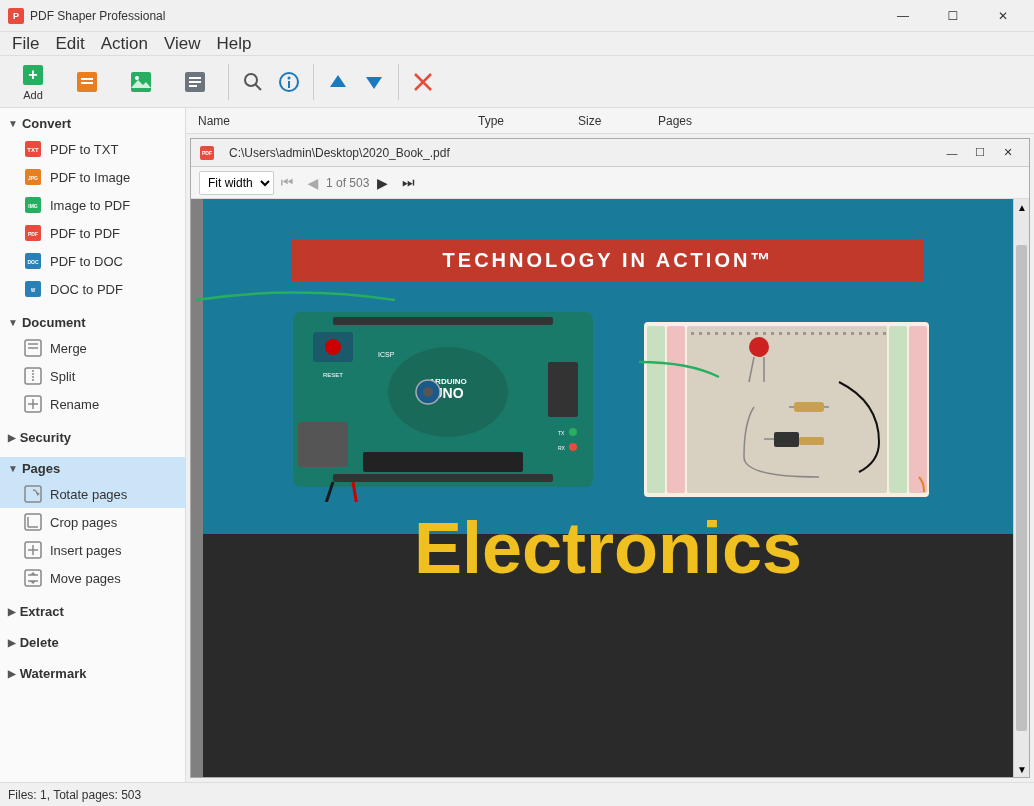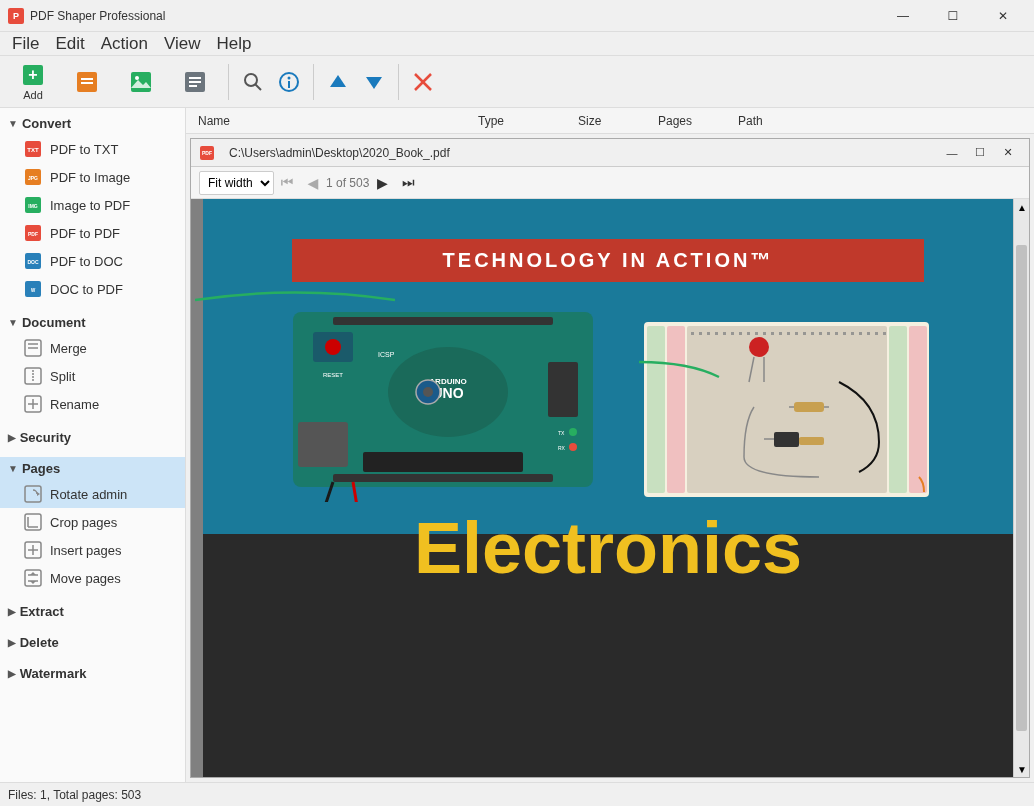--- a/index.html
+++ b/index.html
@@ -267,21 +267,21 @@
       <div class="sidebar-section-header" style="background: #cce4f7;">
         <span class="chevron">▼</span>
         <span>Pages</span>
       </div>
       <div class="sidebar-item active">
         <svg class="sidebar-item-icon" viewBox="0 0 18 18">
           <rect x="1" y="1" width="16" height="16" rx="2" fill="none" stroke="#888" stroke-width="1.5"></rect>
           <path d="M9 5 A4 4 0 0 1 13 9" stroke="#888" stroke-width="1.5" fill="none"></path>
           <polygon points="13,7 13,11 16,9" fill="#888"></polygon>
         </svg>
-        <span>Rotate admin</span>
+        <span>Rotate pages</span>
       </div>
       <div class="sidebar-item">
         <svg class="sidebar-item-icon" viewBox="0 0 18 18">
           <rect x="1" y="1" width="16" height="16" rx="2" fill="none" stroke="#888" stroke-width="1.5"></rect>
           <line x1="4" y1="4" x2="4" y2="14" stroke="#888" stroke-width="1.5"></line>
           <line x1="4" y1="14" x2="14" y2="14" stroke="#888" stroke-width="1.5"></line>
         </svg>
         <span>Crop pages</span>
       </div>
       <div class="sidebar-item">
@@ -328,21 +328,20 @@
   </div>
 
   <div class="content">
 
     <div class="file-table">
       <div class="file-list-header">
         <span class="file-list-col col-name">Name</span>
         <span class="file-list-col col-type">Type</span>
         <span class="file-list-col col-size">Size</span>
         <span class="file-list-col col-pages">Pages</span>
-        <span class="file-list-col col-path">Path</span>
       </div>
     </div>
 
     <div class="pdf-viewer">
 
       <div class="pdf-viewer-titlebar">
         <div class="pdf-viewer-title">
           <svg width="16" height="16" viewBox="0 0 16 16">
             <rect x="1" y="1" width="14" height="14" rx="2" fill="#e74c3c"></rect>
             <text x="8" y="10" text-anchor="middle" fill="white" font-size="5" font-weight="bold">PDF</text>

